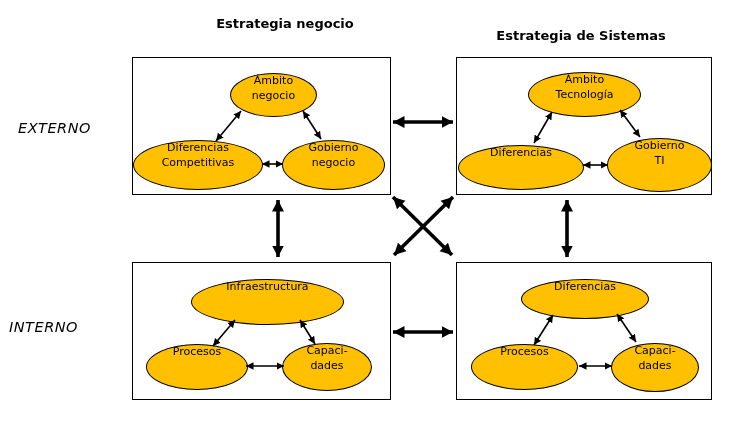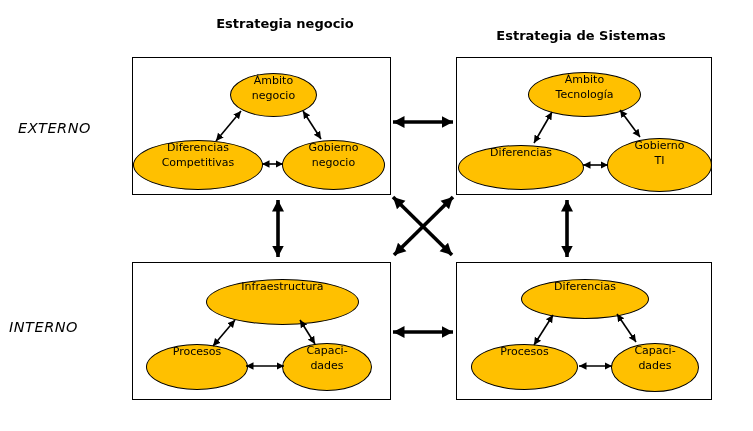--- a/index.html
+++ b/index.html
@@ -103,21 +103,21 @@
 
     </div>
   </div>
   <div class="node" style="left:607px;top:138px;width:105px;height:54px;">
     <div class="label">
       <span class="ln">Gobierno</span>
       <span class="ln">TI</span>
     </div>
   </div>
 
-  <div class="node" style="left:206px;top:279px;width:153px;height:46px;">
+  <div class="node" style="left:191px;top:279px;width:153px;height:46px;">
     <div class="label">
       <span class="ln">Infraestructura</span>
 
     </div>
   </div>
   <div class="node" style="left:146px;top:344px;width:102px;height:46px;">
     <div class="label">
       <span class="ln">Procesos</span>
 
     </div>

